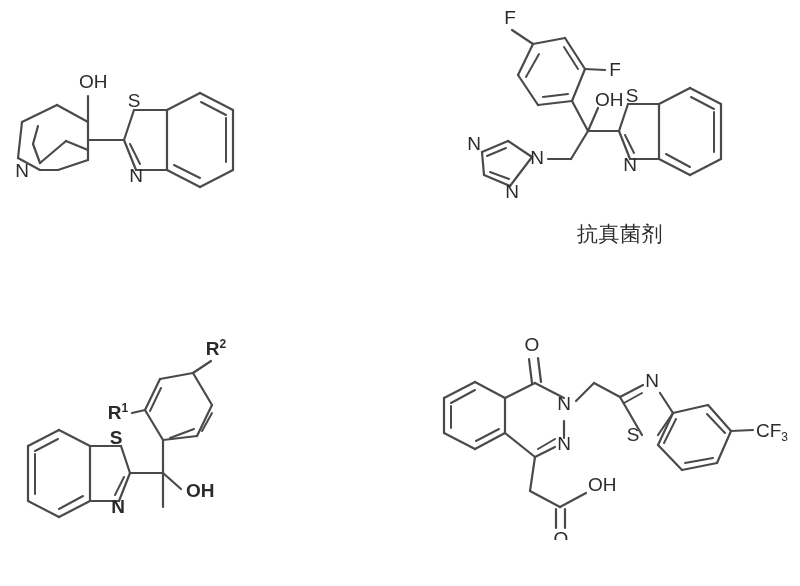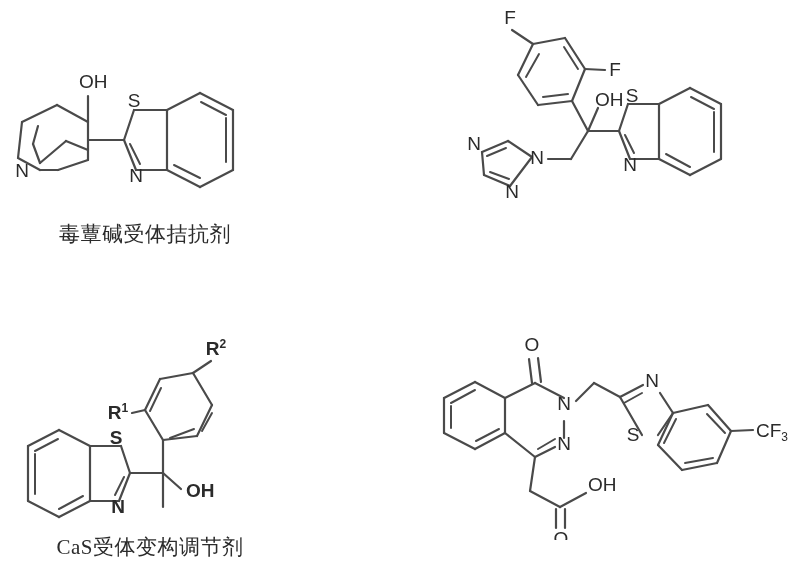--- a/index.html
+++ b/index.html
@@ -113,21 +113,20 @@
         <path class="bond" d="M 200,33 L 233,50"></path>
         <path class="bond" d="M 233,50 L 233,110"></path>
         <path class="bond" d="M 233,110 L 200,127"></path>
         <path class="bond" d="M 200,127 L 167,110"></path>
         <path class="bond-inner" d="M 201,42 L 226,55"></path>
         <path class="bond-inner" d="M 226,58 L 226,102"></path>
         <path class="bond-inner" d="M 200,118 L 174,105"></path>
       </g>
     </svg>
   </div>
-  <div class="caption" style="left:0px; top:222px; width:290px;">毒蕈碱受体拮抗剂</div>
 
   <div class="panel" style="left:440px; top:0px; width:360px; height:215px;">
     <svg class="struct-svg" width="360" height="215" viewBox="0 0 360 215">
       <text class="atom" x="70" y="24" text-anchor="middle">F</text>
       <path class="bond" d="M 72,30 L 93,44"></path>
 
       <g>
         <path class="bond" d="M 93,44 L 125,38"></path>
         <path class="bond" d="M 125,38 L 145,69"></path>
         <path class="bond" d="M 145,69 L 132,101"></path>
@@ -180,20 +179,21 @@
         <path class="bond" d="M 250,88 L 281,104"></path>
         <path class="bond" d="M 281,104 L 281,159"></path>
         <path class="bond" d="M 281,159 L 250,175"></path>
         <path class="bond" d="M 250,175 L 219,159"></path>
         <path class="bond-inner" d="M 251,97 L 274,109"></path>
         <path class="bond-inner" d="M 274,112 L 274,152"></path>
         <path class="bond-inner" d="M 250,167 L 226,154"></path>
       </g>
     </svg>
   </div>
+  <div class="caption" style="left:440px; top:222px; width:360px;">抗真菌剂</div>
 
   <div class="panel" style="left:0px; top:325px; width:300px; height:200px;font-weight:bold;">
     <svg class="struct-svg" width="300" height="200" viewBox="0 0 300 200">
 
       <text class="rgroup" x="216" y="30" text-anchor="middle">R<tspan class="rgroup-sup" dy="-7">2</tspan></text>
       <path class="bond" d="M 211,36 L 193,48"></path>
 
       <g>
         <path class="bond" d="M 193,48 L 160,54"></path>
         <path class="bond" d="M 160,54 L 145,85"></path>
@@ -234,21 +234,20 @@
         <path class="bond" d="M 59,105 L 28,121"></path>
         <path class="bond" d="M 28,121 L 28,176"></path>
         <path class="bond" d="M 28,176 L 59,192"></path>
         <path class="bond" d="M 59,192 L 90,176"></path>
         <path class="bond-inner" d="M 58,114 L 35,126"></path>
         <path class="bond-inner" d="M 35,129 L 35,169"></path>
         <path class="bond-inner" d="M 59,184 L 83,171"></path>
       </g>
     </svg>
   </div>
-  <div class="caption" style="left:0px; top:535px; width:300px;">CaS受体变构调节剂</div>
 
   <div class="panel" style="left:420px; top:325px; width:380px; height:215px;">
     <svg class="struct-svg" width="380" height="215" viewBox="0 0 380 215">
 
       <text class="atom" x="112" y="26" text-anchor="middle">O</text>
       <path class="bond" d="M 109,34 L 112,58"></path>
       <path class="bond" d="M 118,33 L 121,57"></path>
 
       <g>
         <path class="bond" d="M 115,58 L 85,73"></path>

